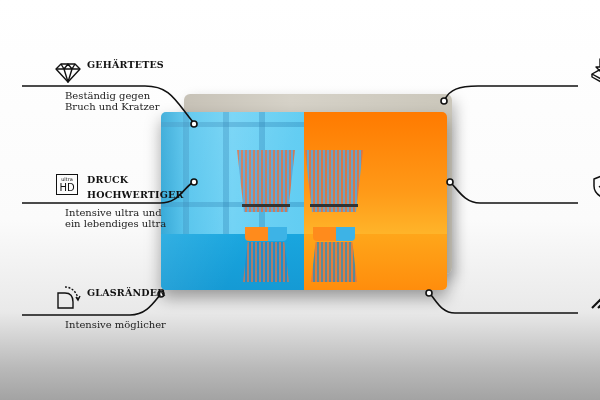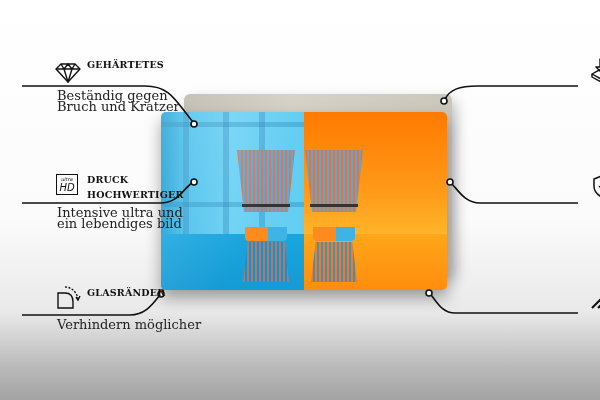--- a/index.html
+++ b/index.html
@@ -66,26 +66,26 @@
     background: linear-gradient(90deg, #ff8b1c 0 55%, #3db3e6 55% 100%);
   }
   .cup-reflect {
     position: absolute; height: 40px; opacity: 0.75;
     background: repeating-linear-gradient(90deg, #d7734c 0 2px, #1f88c7 2px 4px);
     clip-path: polygon(10% 0, 90% 0, 100% 100%, 0 100%);
   }
 
   
   .callout { position: absolute; }
-  .callout .icon { position: absolute; width: 26px; height: 26px; font-style: italic; }
+  .callout .icon { position: absolute; width: 26px; height: 26px; }
   .callout .title {
     position: absolute; font-size: 9.5px; font-weight: bold; letter-spacing: 0.2px;
     line-height: 15px; white-space: nowrap; text-transform: uppercase;
   }
-  .callout .desc { position: absolute; font-size: 13px; line-height: 11px; white-space: nowrap; color: #222; }
+  .callout .desc { position: absolute; font-size: 10px; line-height: 11px; white-space: nowrap; color: #222; margin-left: 8px; }
   .left .title, .left .desc { text-align: left; }
 
   svg.connectors { position: absolute; inset: 0; pointer-events: none; }
 </style>
 </head>
 <body>
 
 <div class="stage">
 
   <div class="backplate">
@@ -164,37 +164,37 @@
     <span class="icon" style="left:21px; top:174px; border:1.4px solid #111; width:22px; height:21px; text-align:center; line-height:1;">
       <div style="font-size:5px; font-family:'DejaVu Sans', sans-serif; margin-top:2px;">ultra</div>
       <div style="font-size:10px; font-family:'DejaVu Sans', sans-serif; margin-top:1px;">HD</div>
     </span>
     <div class="title" style="left:52px; top:172px;">
       <div>DRUCK</div>
         <div>HOCHWERTIGER</div>
     </div>
     <div class="desc" style="left:22px; top:207px;">
       <div>Intensive ultra und</div>
-        <div>ein lebendiges bild</div>
+        <div>ein lebendiges ultra</div>
     </div>
   </div>
 
   <div class="callout left">
     <span class="icon" style="left:20px; top:284px;">
       <svg width="26" height="26" viewBox="0 0 26 26" fill="none" stroke="#111" stroke-width="1.4">
         <path d="M3 24 L3 9 L10 9 C16 9 18 13 18 18 L18 24 Z"></path>
         <path d="M10 3 C16 3 22 8 23 15" stroke-dasharray="2 1.5"></path>
         <path d="M21 13 L23 16 L25 12"></path>
       </svg>
     </span>
     <div class="title" style="left:52px; top:285px;">
         <div>GLASRÄNDER</div>
     </div>
     <div class="desc" style="left:22px; top:319px;">
-      <div>Verhindern möglicher</div>
+      <div>Intensive möglicher</div>
     </div>
   </div>
 
   <div class="callout right">
     <span class="icon" style="left:555px; top:58px;">
       <svg width="26" height="26" viewBox="0 0 26 26" fill="none" stroke="#111" stroke-width="1.4" stroke-linejoin="round">
         <path d="M10 1 L16 1 L16 9 L20 9 L13 16 L6 9 L10 9 Z"></path>
         <path d="M2 16 L13 10 L24 16 L13 22 Z"></path>
         <path d="M2 16 L2 19 L13 25 L24 19 L24 16"></path>
       </svg>

